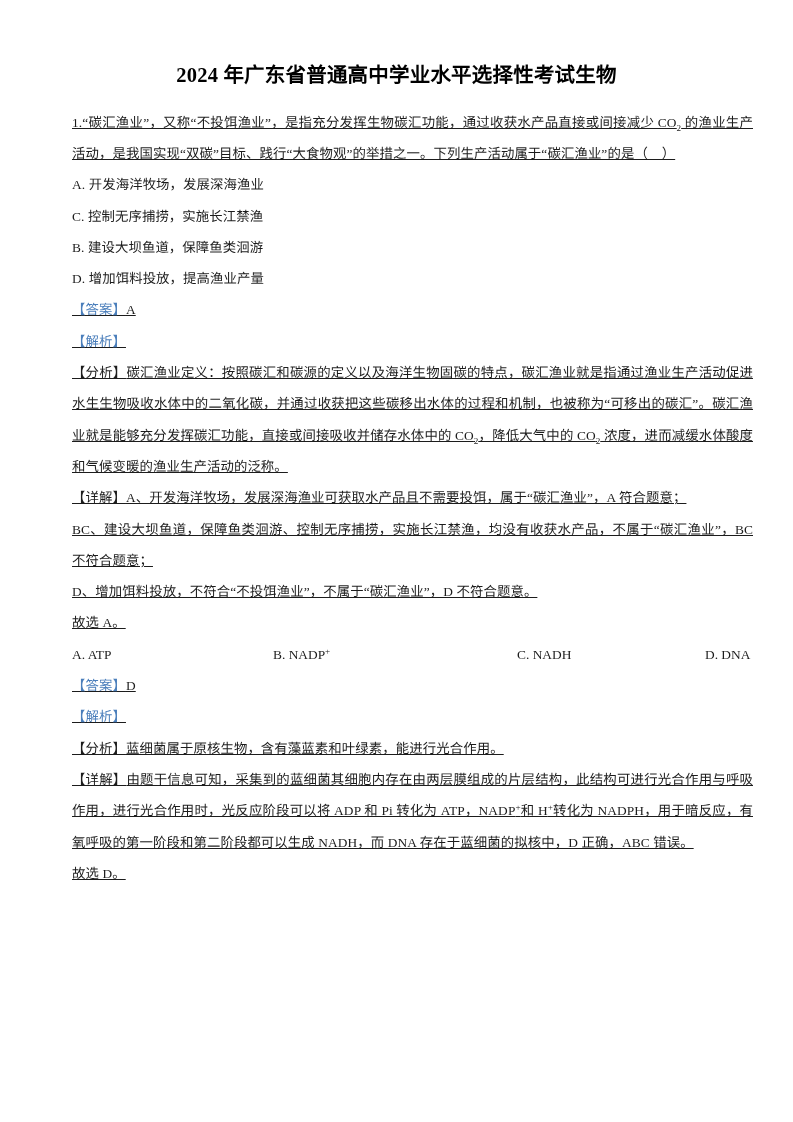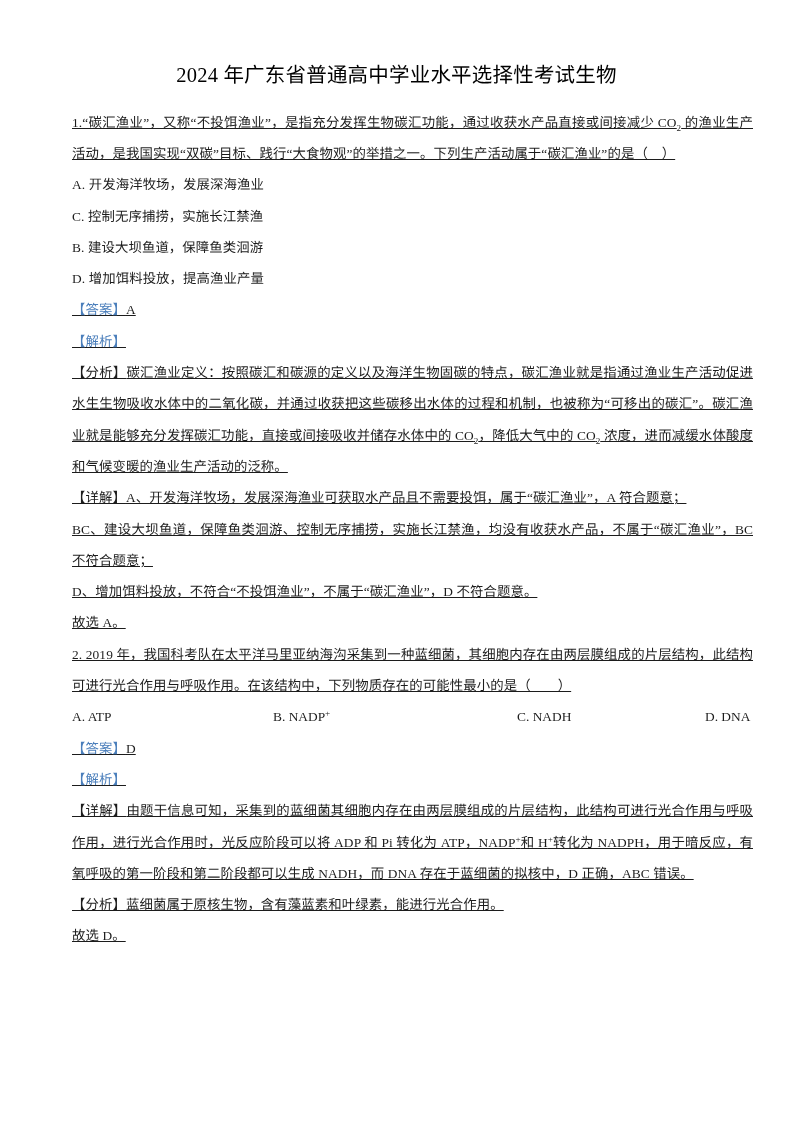--- a/index.html
+++ b/index.html
@@ -18,21 +18,21 @@
     position: relative;
     width: 793px;
     height: 1122px;
     box-sizing: border-box;
     padding: 0 38px;
     overflow: hidden;
   }
   .doc-title {
     text-align: center;
     font-size: 20.5px;
-    font-weight: normal;
+    font-weight: bold;
     letter-spacing: 0.2px;
     margin: 0;
     padding-top: 62px;
     padding-bottom: 17px;
     line-height: 1.35;
     color: #000;
   }
   .body-block {
     padding-left: 34px;
     padding-right: 2px;
@@ -107,34 +107,33 @@
 
       <p class="line">BC、建设大坝鱼道，保障鱼类洄游、控制无序捕捞，实施长江禁渔，均没有收获水产品，不属于“碳汇渔业”，BC 不符合题意；</p>
 
       <p class="line">D、增加饵料投放，不符合“不投饵渔业”，不属于“碳汇渔业”，D 不符合题意。</p>
 
       <p class="line">故选 A。</p>
     </div>
 
     <div>
 
-      <p class="line">2. 2019 年，我国科考队在太平洋马里亚纳海沟采集到一种蓝细菌，其细胞内存在由两层膜组成的片层结构，此结构可进行光合作用与呼吸作用。在该结构中，下列物质存在的可能性最小的是（　　）</p>
 
       <div class="opts-row">
         <span class="oc0">A. ATP</span>
         <span class="oc1">B. NADP<sup>+</sup></span>
         <span class="oc2">C. NADH</span>
         <span class="oc3">D. DNA</span>
       </div>
 
       <p class="line"><span class="marker">【答案】</span><span>D</span></p>
 
       <p class="line"><span class="marker">【解析】</span></p>
 
+      <p class="line"><span>【分析】</span><span>蓝细菌属于原核生物，含有藻蓝素和叶绿素，能进行光合作用。</span></p>
+
       <p class="line"><span>【详解】</span>由题干信息可知，采集到的蓝细菌其细胞内存在由两层膜组成的片层结构，此结构可进行光合作用与呼吸作用，进行光合作用时，光反应阶段可以将 ADP 和 Pi 转化为 ATP，NADP<sup>+</sup>和 H<sup>+</sup>转化为 NADPH，用于暗反应，有氧呼吸的第一阶段和第二阶段都可以生成 NADH，而 DNA 存在于蓝细菌的拟核中，D 正确，ABC 错误。</p>
-
-      <p class="line"><span>【分析】</span><span>蓝细菌属于原核生物，含有藻蓝素和叶绿素，能进行光合作用。</span></p>
 
       <p class="line">故选 D。</p>
     </div>
 
   </div>
 </div>
 
 </body></html>

